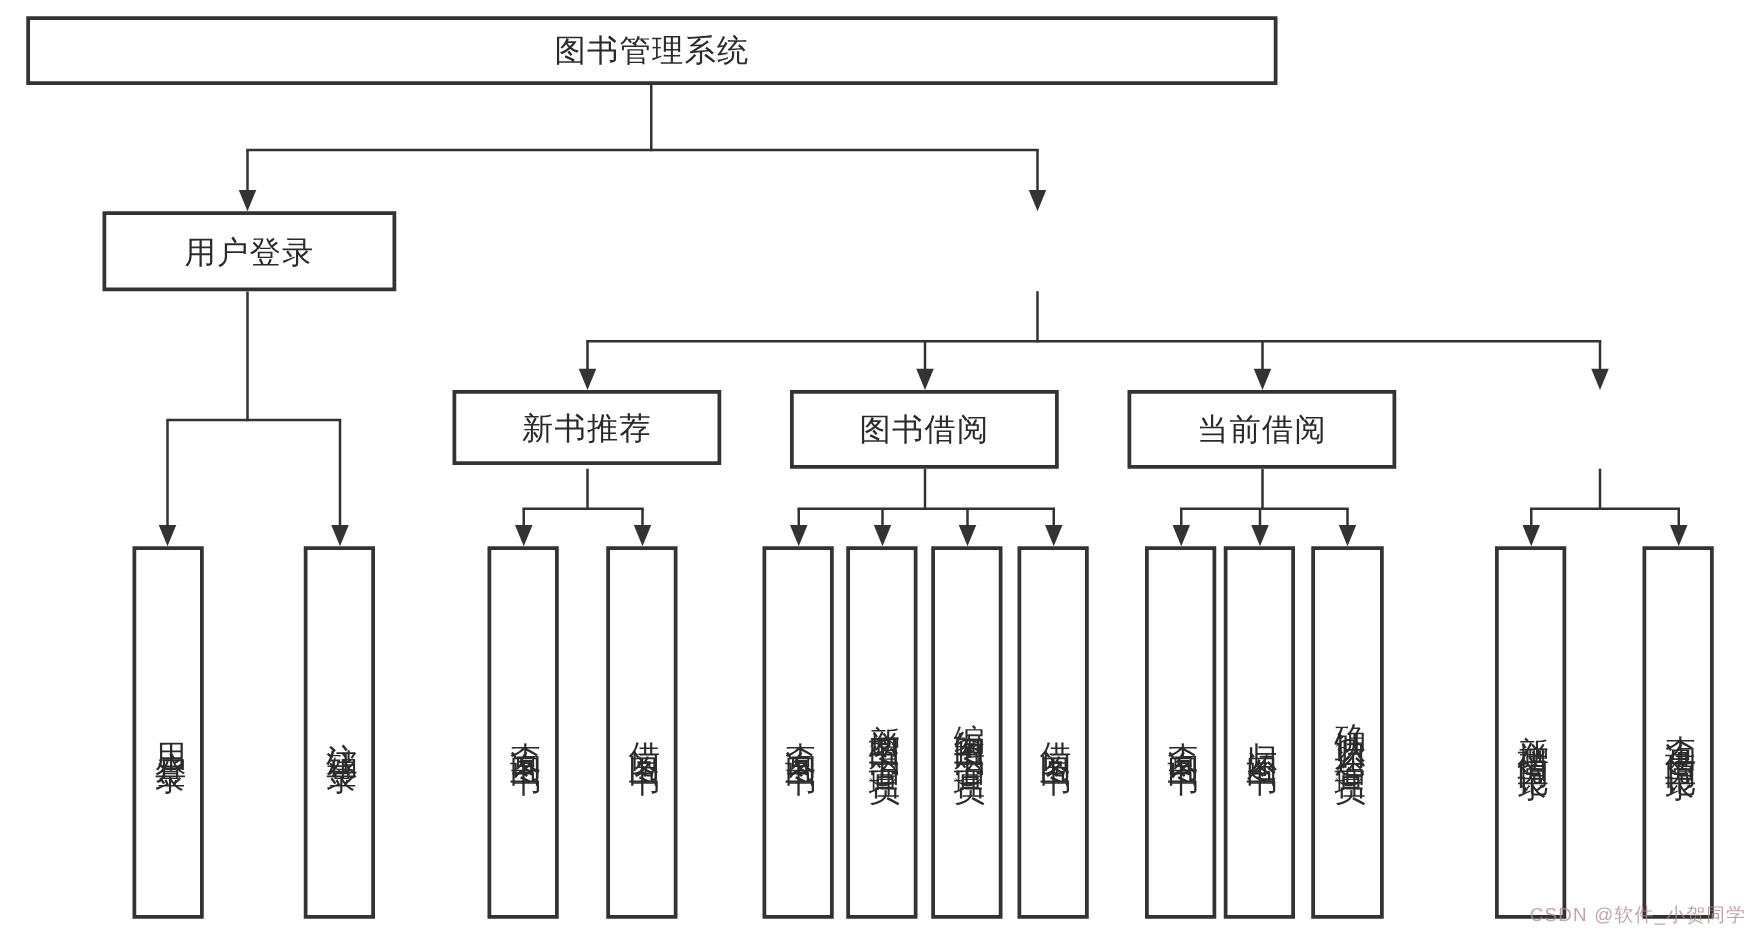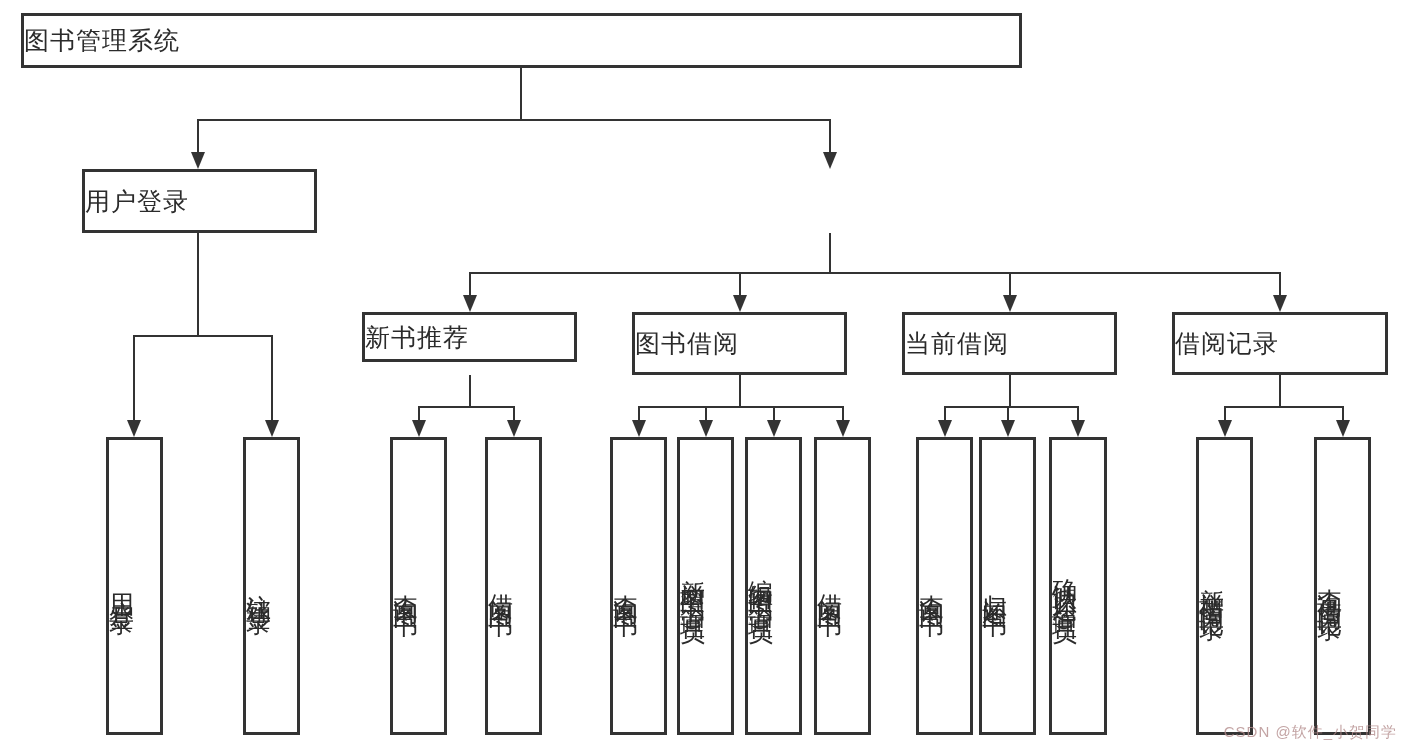--- a/index.html
+++ b/index.html
@@ -7,25 +7,26 @@
   #canvas{position:relative;width:1405px;height:747px;background:#ffffff;overflow:hidden;}
 
   
   .node{
     position:absolute;
     box-sizing:border-box;
     border:3px solid #333333;
     background:#ffffff;
     display:flex;
     align-items:center;
-    justify-content:flex-start;
+    justify-content:center;
     color:#2b2b2b;
     font-size:25px;
     letter-spacing:1px;
     z-index:2;
+    font-family:Liberation Mono, monospace;
   }
   .node.leaf{font-size:25px;}
   .vtext{
     writing-mode:vertical-rl;
     text-orientation:mixed;
     letter-spacing:6px;
     line-height:1;
     white-space:nowrap;
   }
 
@@ -87,31 +88,28 @@
   <div class="h" style="left:469px;top:272px;width:812px;"></div>
   <div class="v" style="left:469px;top:273px;height:26px;"></div>
   <div class="ah" style="left:463px;top:295px;"></div>
   <div class="v" style="left:739px;top:273px;height:26px;"></div>
   <div class="ah" style="left:733px;top:295px;"></div>
   <div class="v" style="left:1009px;top:273px;height:26px;"></div>
   <div class="ah" style="left:1003px;top:295px;"></div>
   <div class="v" style="left:1279px;top:273px;height:26px;"></div>
   <div class="ah" style="left:1273px;top:295px;"></div>
 
-  <div class="node" style="left:362px;top:312px;width:215px;height:50px;">
+  <div class="node" style="left:362px;top:312px;width:215px;height:60px;">
     <span>新书推荐</span>
   </div>
   <div class="node" style="left:902px;top:312px;width:215px;height:63px;">
     <span>当前借阅</span>
   </div>
   <div class="node" style="left:632px;top:312px;width:215px;height:63px;">
     <span>图书借阅</span>
-  </div>
-  <div class="node" style="left:1172px;top:312px;width:216px;height:63px;">
-    <span>借阅记录</span>
   </div>
 
   <div class="v" style="left:469px;top:375px;height:33px;"></div>
   <div class="h" style="left:418px;top:406px;width:97px;"></div>
   <div class="v" style="left:418px;top:407px;height:17px;"></div>
   <div class="ah" style="left:412px;top:420px;"></div>
   <div class="v" style="left:513px;top:407px;height:17px;"></div>
   <div class="ah" style="left:507px;top:420px;"></div>
 
   <div class="v" style="left:739px;top:375px;height:33px;"></div>

